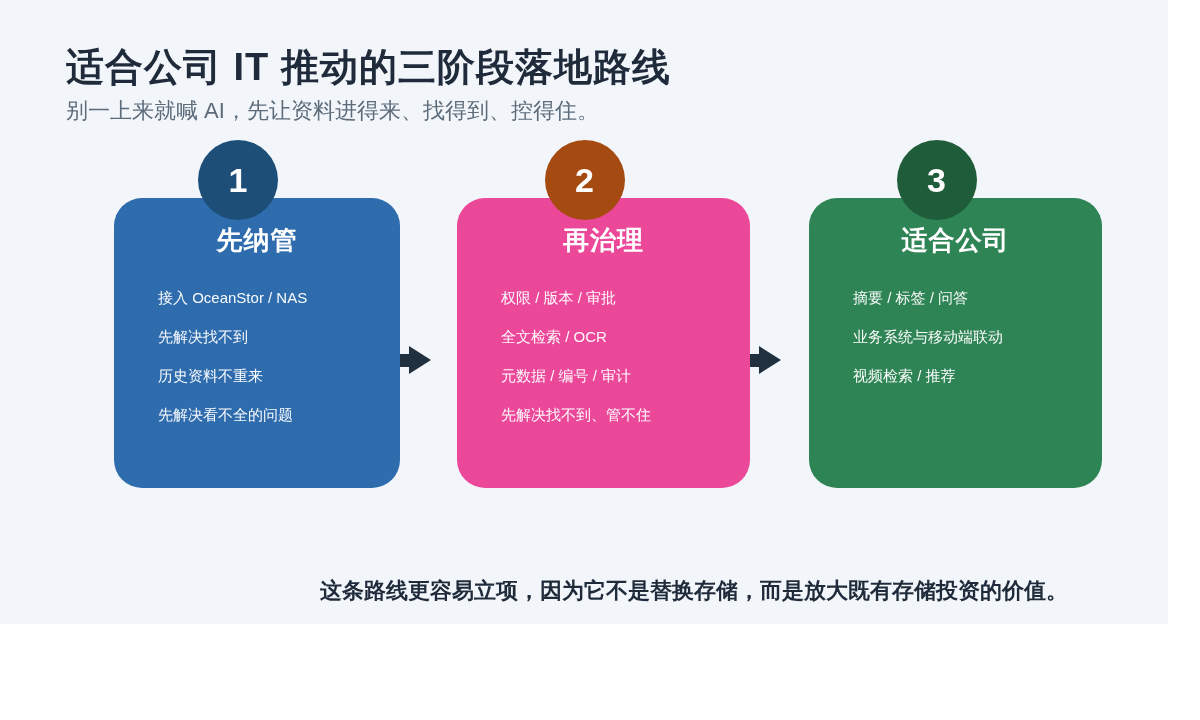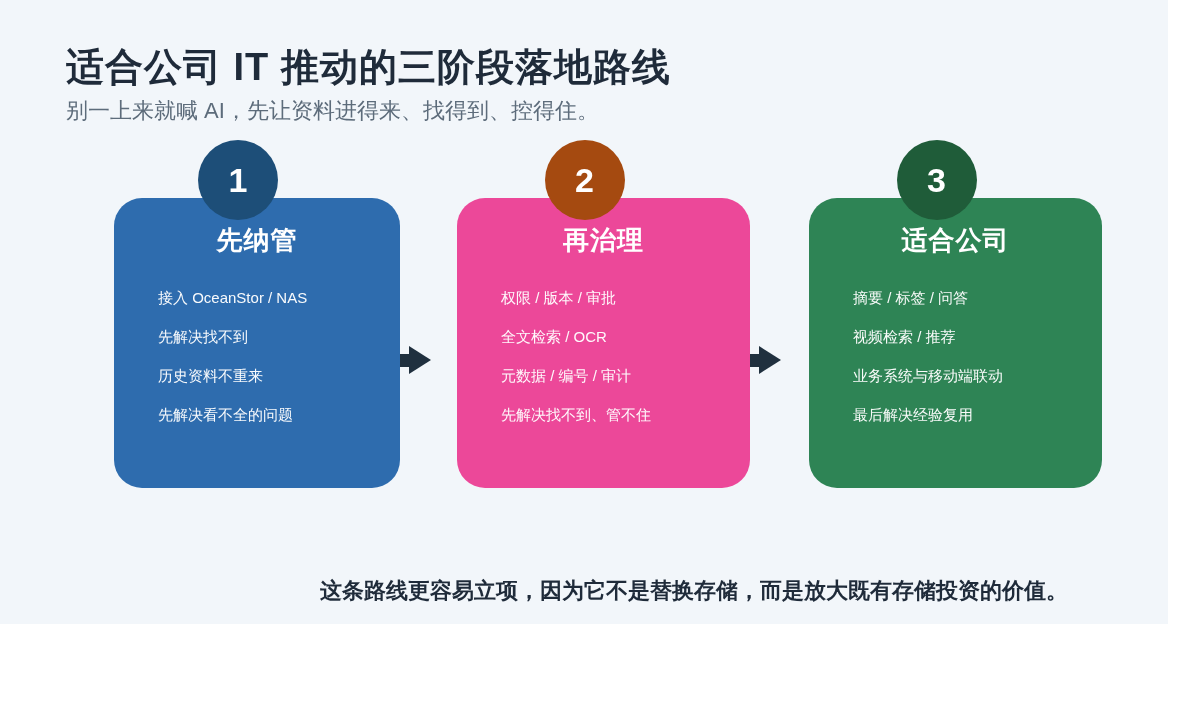--- a/index.html
+++ b/index.html
@@ -119,20 +119,19 @@
   <div class="shaft"></div>
   <div class="head"></div>
 </div>
 
 <div class="stage stage-3">
   <div class="badge">3</div>
   <div class="card">
     <div class="card-title">适合公司</div>
     <div class="card-items">
       <div class="card-item">摘要 / 标签 / 问答</div>
+      <div class="card-item">业务系统与移动端联动</div>
       <div class="card-item">视频检索 / 推荐</div>
-      <div class="card-item">业务系统与移动端联动</div>
-      <div class="card-item">最后解决经验复用</div>
     </div>
   </div>
 </div>
 
 <div class="footnote">这条路线更容易立项，因为它不是替换存储，而是放大既有存储投资的价值。</div>
 
 </body></html>

